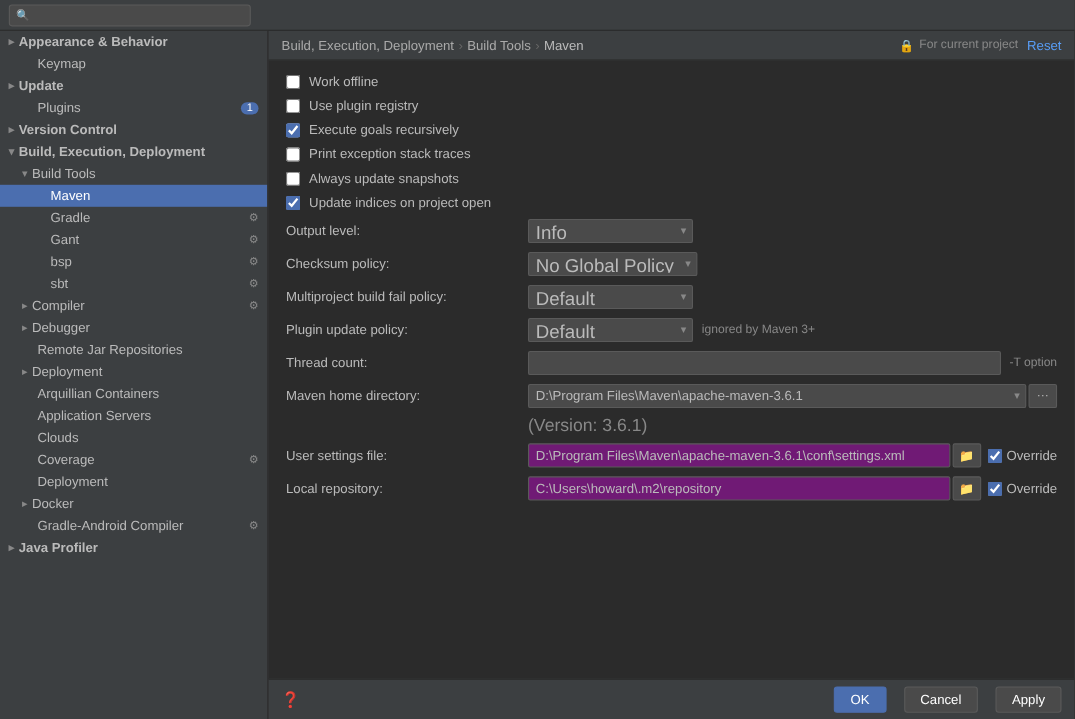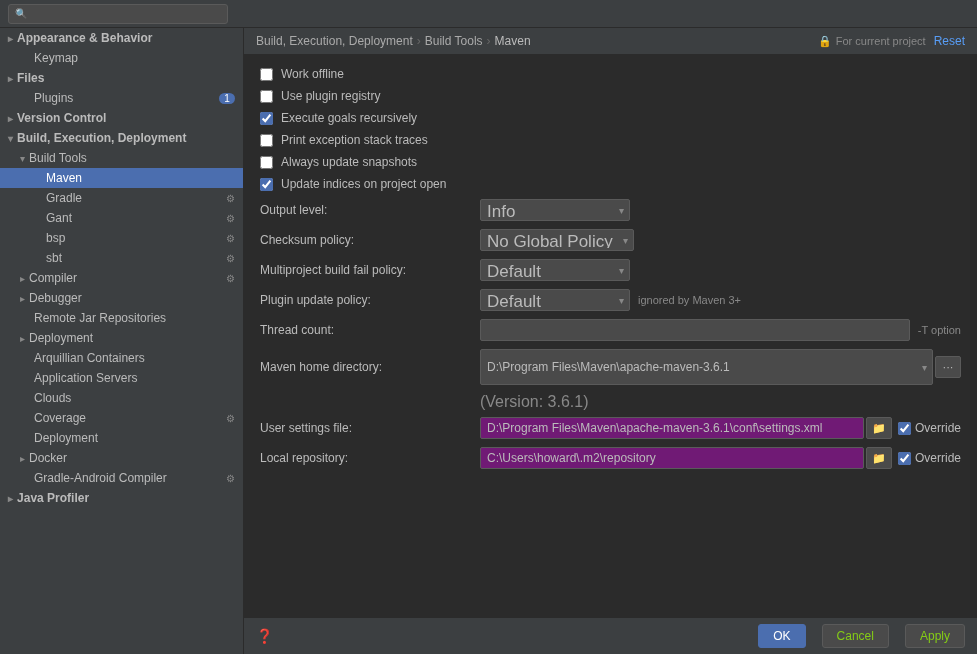--- a/index.html
+++ b/index.html
@@ -49,21 +49,21 @@
     .path-input { background: #701a75; border: 1px solid #5a5a5a; color: #bbb; font-size: 12px; padding: 2px 6px; height: 22px; border-radius: 2px; flex: 1; }
     .browse-btn { background: #4a4a4a; border: 1px solid #5a5a5a; color: #bbb; font-size: 11px; padding: 2px 6px; height: 22px; border-radius: 2px; cursor: pointer; margin-left: 2px; display: flex; align-items: center; justify-content: center; width: 26px; }
     .override-checkbox { display: flex; align-items: center; margin-left: 6px; color: #bbb; font-size: 12px; }
     .override-checkbox input { margin-right: 4px; accent-color: #4b6eaf; }
     .version-text { color: #888; font-size: 16px; padding: 0 0 6px 220px; }
     .dots-btn { background: #4a4a4a; border: 1px solid #5a5a5a; color: #bbb; font-size: 11px; padding: 2px 4px; height: 22px; border-radius: 2px; cursor: pointer; margin-left: 2px; display: flex; align-items: center; justify-content: center; width: 26px; }
 
     .bottom-bar { background: #3c3f41; padding: 6px 12px; display: flex; align-items: center; justify-content: space-between; border-top: 1px solid #2b2b2b; }
     .help-icon { color: #888; font-size: 14px; cursor: pointer; }
     .bottom-buttons { display: flex; gap: 16px; }
-    .btn { background: #4a4a4a; border: 1px solid #5a5a5a; color: #84cc16; font-size: 12px; padding: 4px 14px; border-radius: 3px; cursor: pointer; }
+    .btn { background: #4a4a4a; border: 1px solid #5a5a5a; color: #ffffff; font-size: 12px; padding: 4px 14px; border-radius: 3px; cursor: pointer; }
     .btn-primary { background: #4b6eaf; border-color: #4b6eaf; color: #fff; }
     ::-webkit-scrollbar { width: 6px; height: 6px; }
     ::-webkit-scrollbar-track { background: #3c3f41; }
     ::-webkit-scrollbar-thumb { background: #555; border-radius: 3px; }
   </style>
 </head>
 <body>
 
 <div class="top-bar">
   <div class="search-box">
@@ -82,21 +82,21 @@
       </div>
       <div class="sidebar-item level1">
         <div style="display:flex;align-items:center;flex:1;">
           <span style="width:14px;display:inline-block;"></span>
           <span>Keymap</span>
         </div>
       </div>
       <div class="sidebar-item level0">
         <div style="display:flex;align-items:center;flex:1;">
           <span class="sidebar-arrow">▸</span>
-          <span>Files</span>
+          <span>Update</span>
         </div>
       </div>
       <div class="sidebar-item level1">
         <div style="display:flex;align-items:center;flex:1;">
           <span style="width:14px;display:inline-block;"></span>
           <span>Plugins</span>
         </div>
         <span class="sidebar-badge">1</span>
       </div>
       <div class="sidebar-item level0">
@@ -313,21 +313,21 @@
       <div class="form-control">
         <input type="text" class="text-input" value="" style="">
         <span class="hint-text">-T option</span>
       </div>
     </div>
         <div>
           <div class="form-row">
       <span class="form-label">Maven home directory:</span>
       <div class="form-control">
         <div class="select-wrapper" style="flex:1;">
-          <select style="width:100%;background:#4a4a4a;border:1px solid #5a5a5a;color:#bbb;font-size:12px;padding:2px 20px 2px 6px;height:36px;border-radius:2px;">
+          <select style="width:100%;background:#4a4a4a;border:1px solid #5a5a5a;color:#bbb;font-size:12px;padding:2px 20px 2px 6px;height:22px;border-radius:2px;">
             <option>D:\Program Files\Maven\apache-maven-3.6.1</option>
           </select>
         </div>
         <button class="dots-btn">···</button>
       </div>
     </div>
           <div class="version-text">(Version: 3.6.1)</div>
         </div>
         <div class="form-row">
       <span class="form-label">User settings file:</span>

